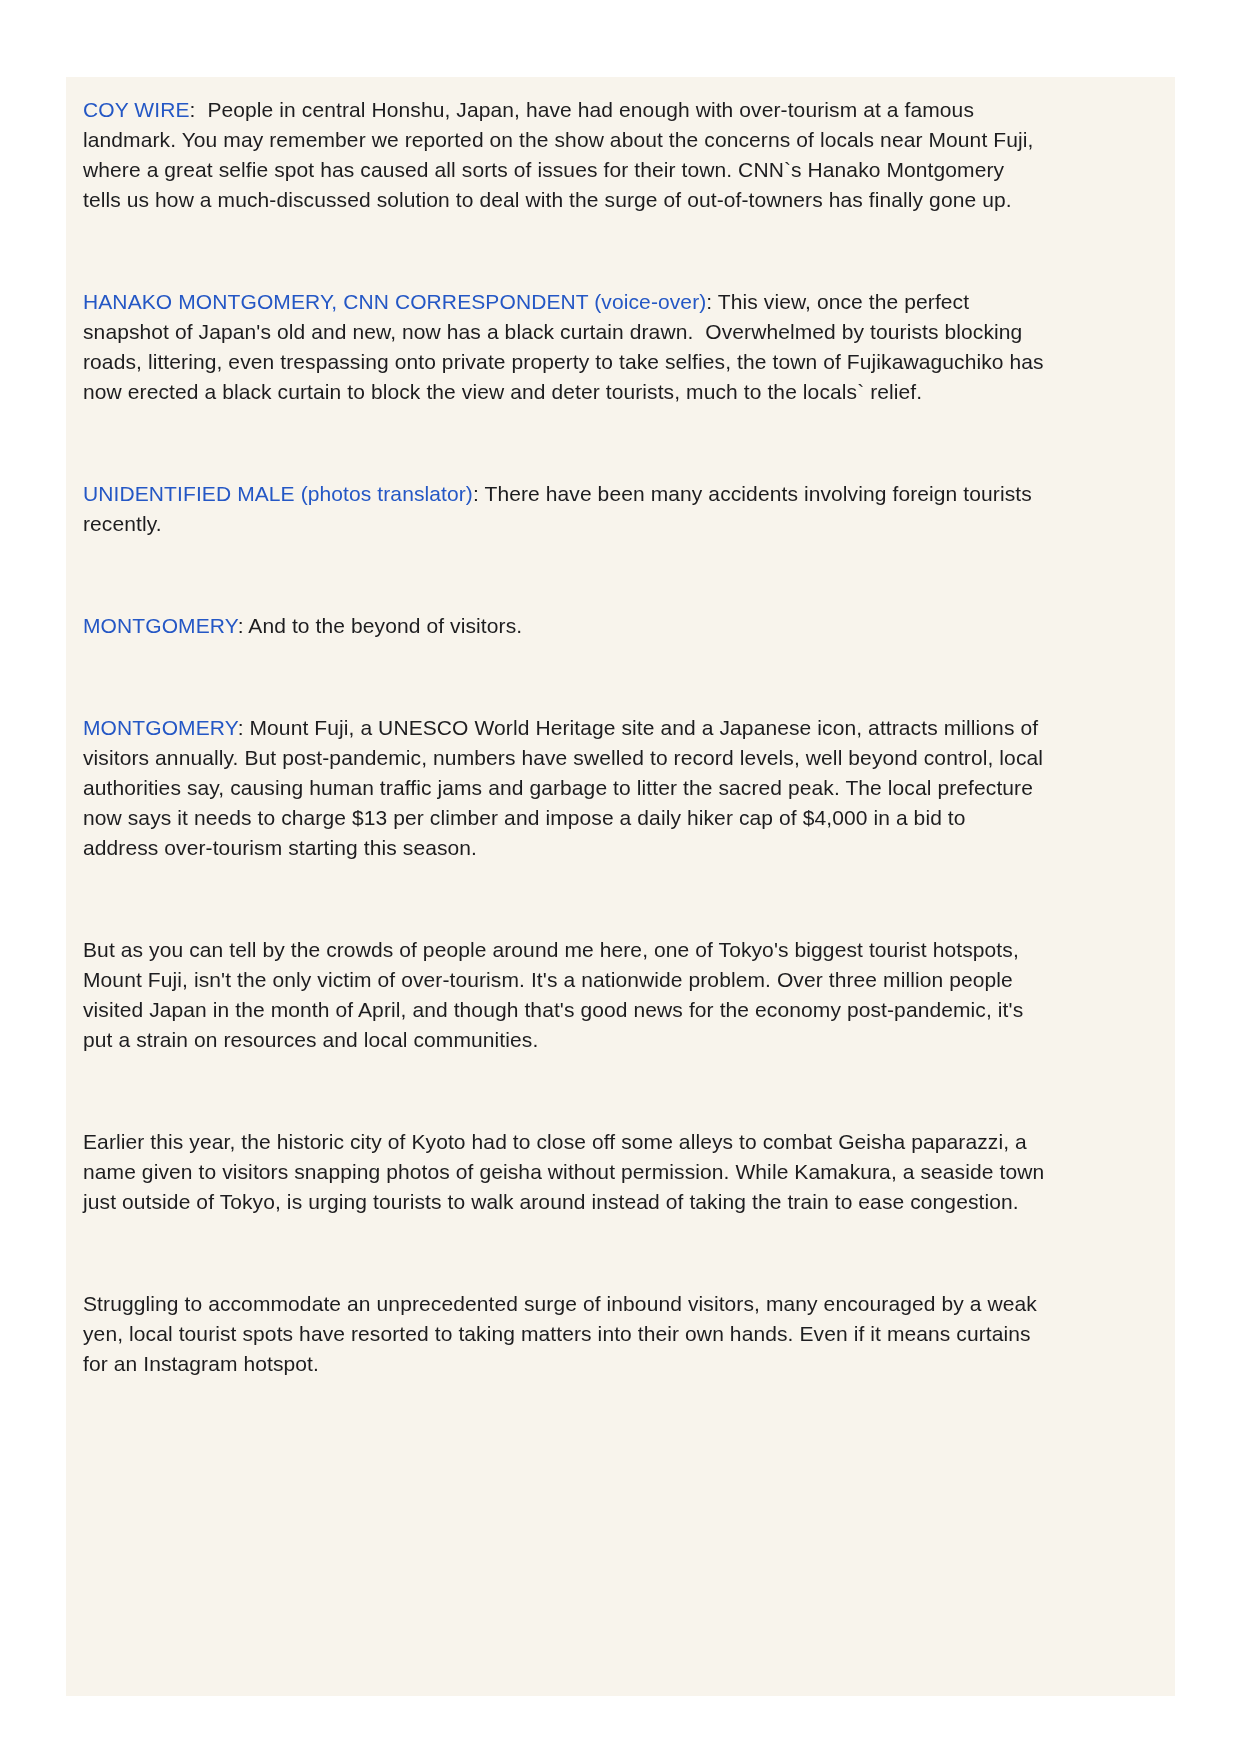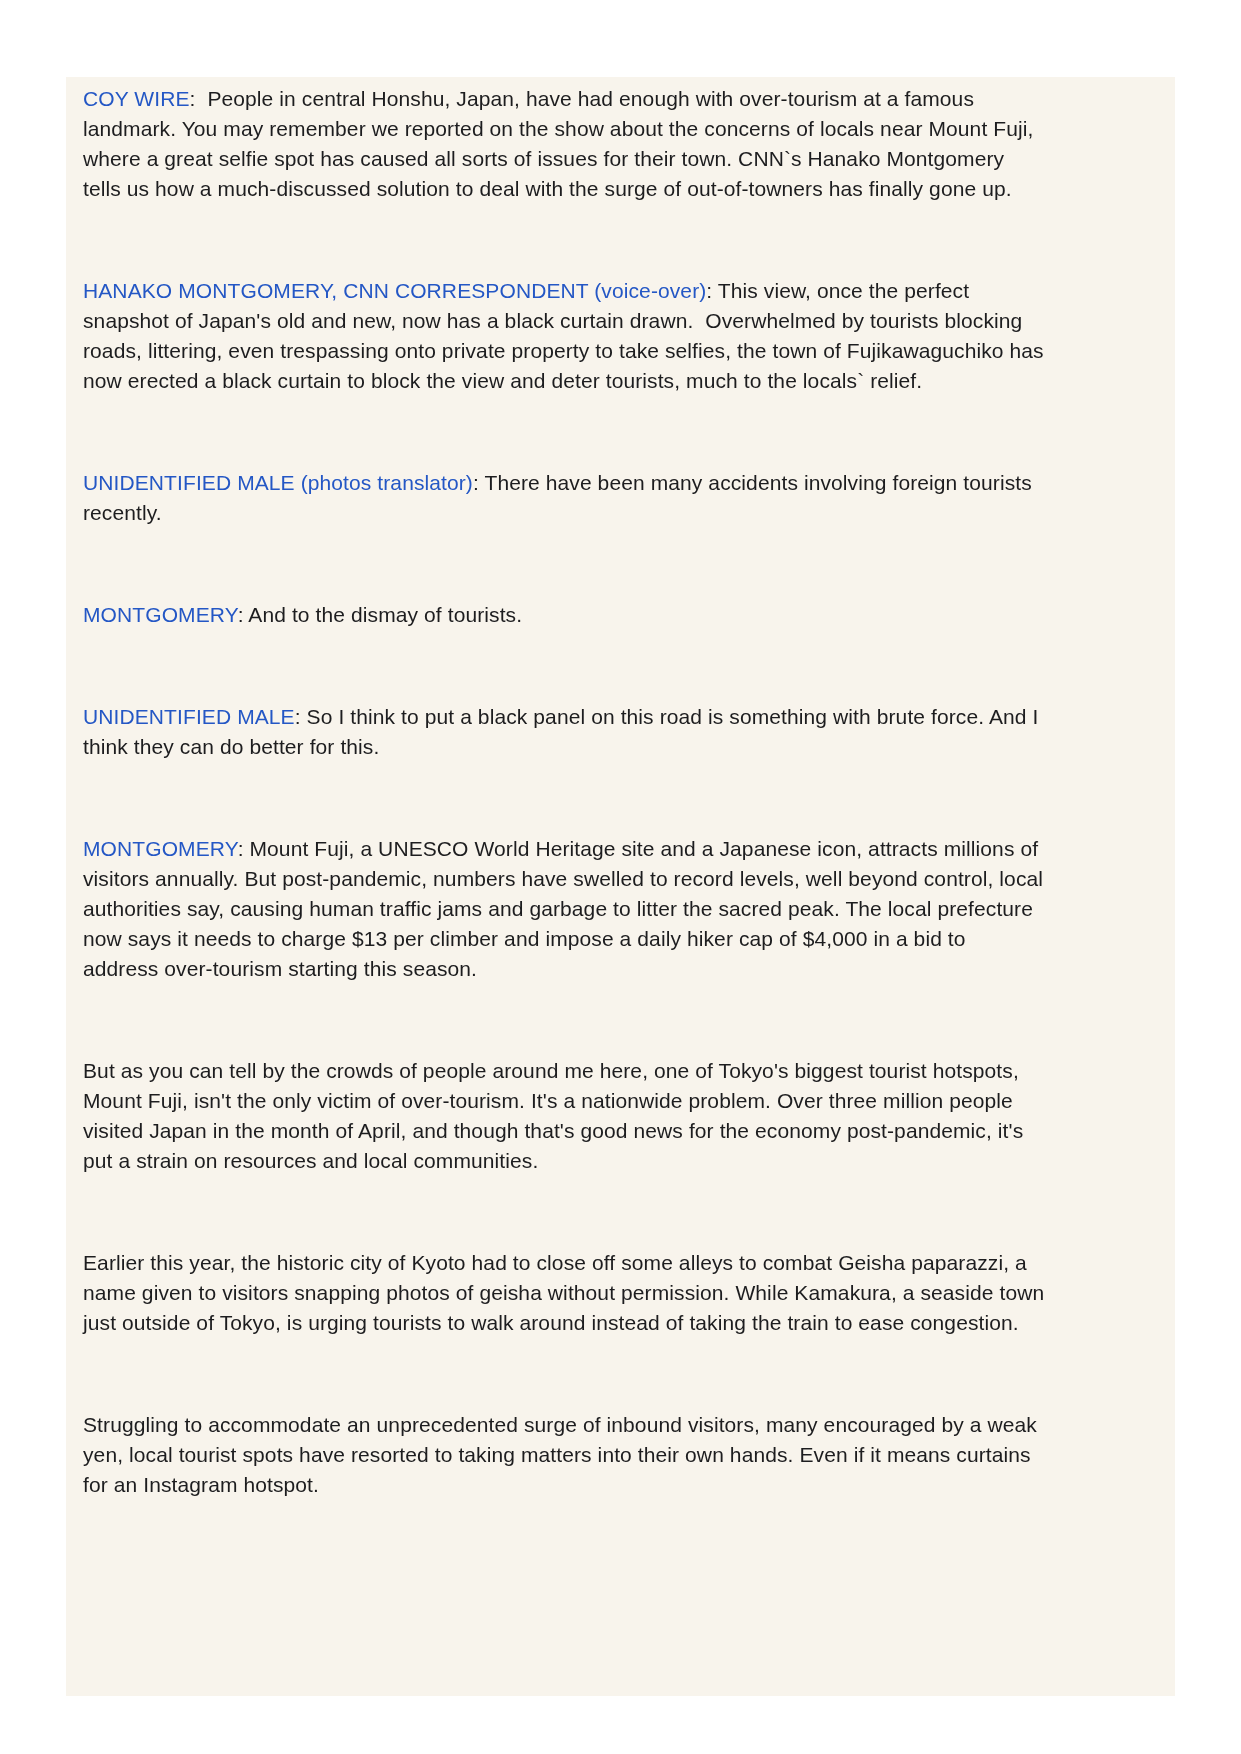--- a/index.html
+++ b/index.html
@@ -13,21 +13,21 @@
     height: 1754px;
     overflow: hidden;
   }
   .sheet {
     position: absolute;
     left: 66px;
     top: 77px;
     width: 1109px;
     height: 1619px;
     background: #f8f4ec;
-    padding: 7px 130px 0 17px;
+    padding: 18px 130px 0 17px;
   }
   .transcript-body {
     width: 962px;
   }
   .para {
     font-size: 21px;
     line-height: 30px;
     color: #1d1d1f;
     letter-spacing: 0.1px;
     margin-bottom: 72px;
@@ -42,23 +42,22 @@
 <body>
 
 <div class="sheet">
   <div class="transcript-body">
   <p class="para"><span class="speaker">COY WIRE</span><span class="ptext">:  People in central Honshu, Japan, have had enough with over-tourism at a famous landmark. You may remember we reported on the show about the concerns of locals near Mount Fuji, where a great selfie spot has caused all sorts of issues for their town. CNN`s Hanako Montgomery tells us how a much-discussed solution to deal with the surge of out-of-towners has finally gone up.</span></p>
 
   <p class="para"><span class="speaker">HANAKO MONTGOMERY, CNN CORRESPONDENT (voice-over)</span><span class="ptext">: This view, once the perfect snapshot of Japan's old and new, now has a black curtain drawn.  Overwhelmed by tourists blocking roads, littering, even trespassing onto private property to take selfies, the town of Fujikawaguchiko has now erected a black curtain to block the view and deter tourists, much to the locals` relief.</span></p>
 
   <p class="para"><span class="speaker">UNIDENTIFIED MALE (photos translator)</span><span class="ptext">: There have been many accidents involving foreign tourists recently.</span></p>
 
-  <p class="para"><span class="speaker">MONTGOMERY</span><span class="ptext">: And to the dismay of tourists.</span></p>
+  <p class="para"><span class="speaker">MONTGOMERY</span><span class="ptext">: And to the beyond of visitors.</span></p>
 
-  <p class="para"><span class="speaker">UNIDENTIFIED MALE</span><span class="ptext">: So I think to put a black panel on this road is something with brute force. And I think they can do better for this.</span></p>
 
   <p class="para"><span class="speaker">MONTGOMERY</span><span class="ptext">: Mount Fuji, a UNESCO World Heritage site and a Japanese icon, attracts millions of visitors annually. But post-pandemic, numbers have swelled to record levels, well beyond control, local authorities say, causing human traffic jams and garbage to litter the sacred peak. The local prefecture now says it needs to charge $13 per climber and impose a daily hiker cap of $4,000 in a bid to address over-tourism starting this season.</span></p>
 
   <p class="para"><span class="ptext">But as you can tell by the crowds of people around me here, one of Tokyo's biggest tourist hotspots, Mount Fuji, isn't the only victim of over-tourism. It's a nationwide problem. Over three million people visited Japan in the month of April, and though that's good news for the economy post-pandemic, it's put a strain on resources and local communities.</span></p>
 
   <p class="para"><span class="ptext">Earlier this year, the historic city of Kyoto had to close off some alleys to combat Geisha paparazzi, a name given to visitors snapping photos of geisha without permission. While Kamakura, a seaside town just outside of Tokyo, is urging tourists to walk around instead of taking the train to ease congestion.</span></p>
 
   <p class="para"><span class="ptext">Struggling to accommodate an unprecedented surge of inbound visitors, many encouraged by a weak yen, local tourist spots have resorted to taking matters into their own hands. Even if it means curtains for an Instagram hotspot.</span></p>
 </div>
 </div>

